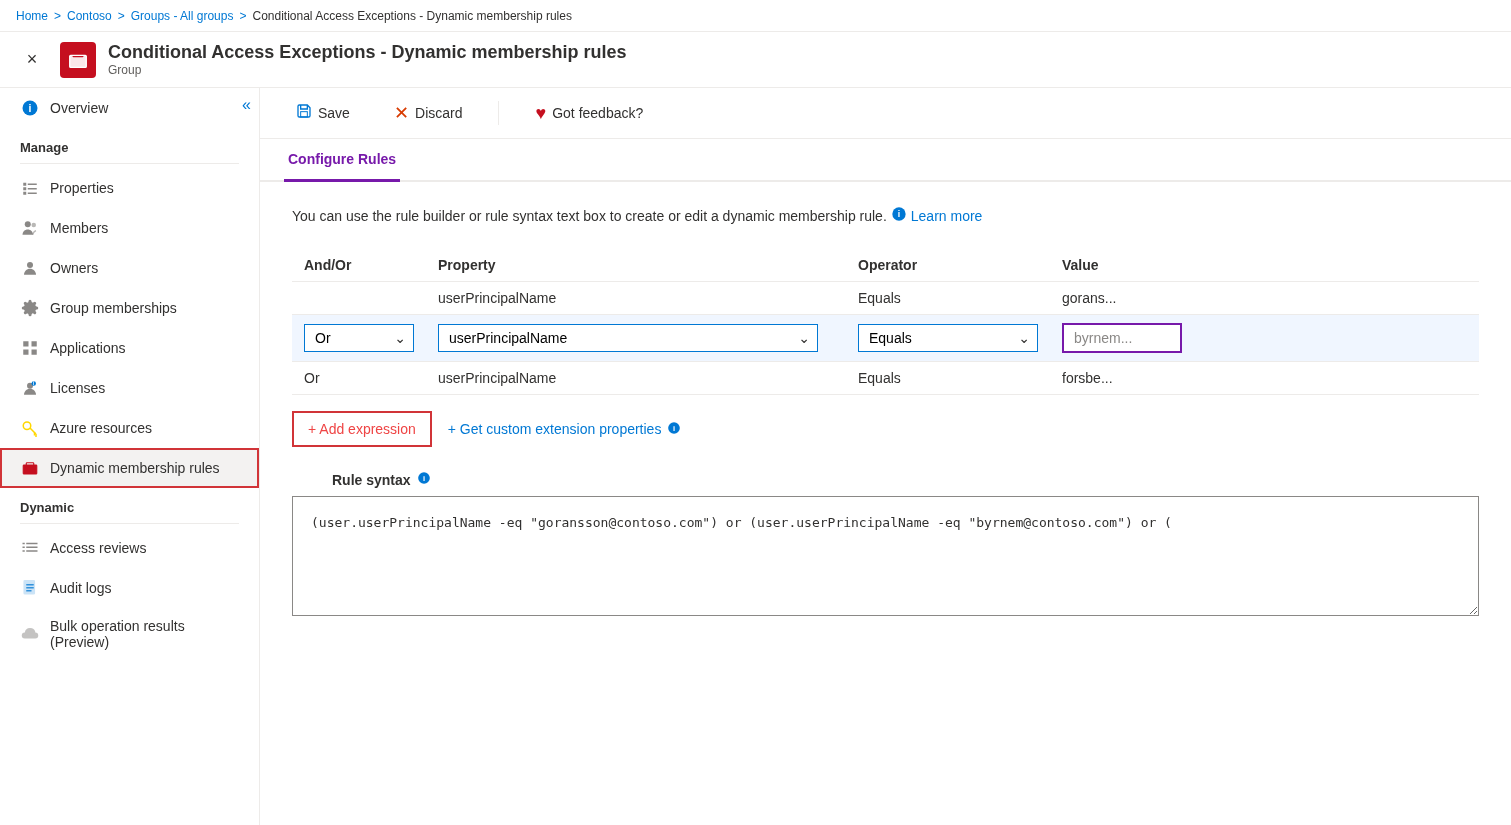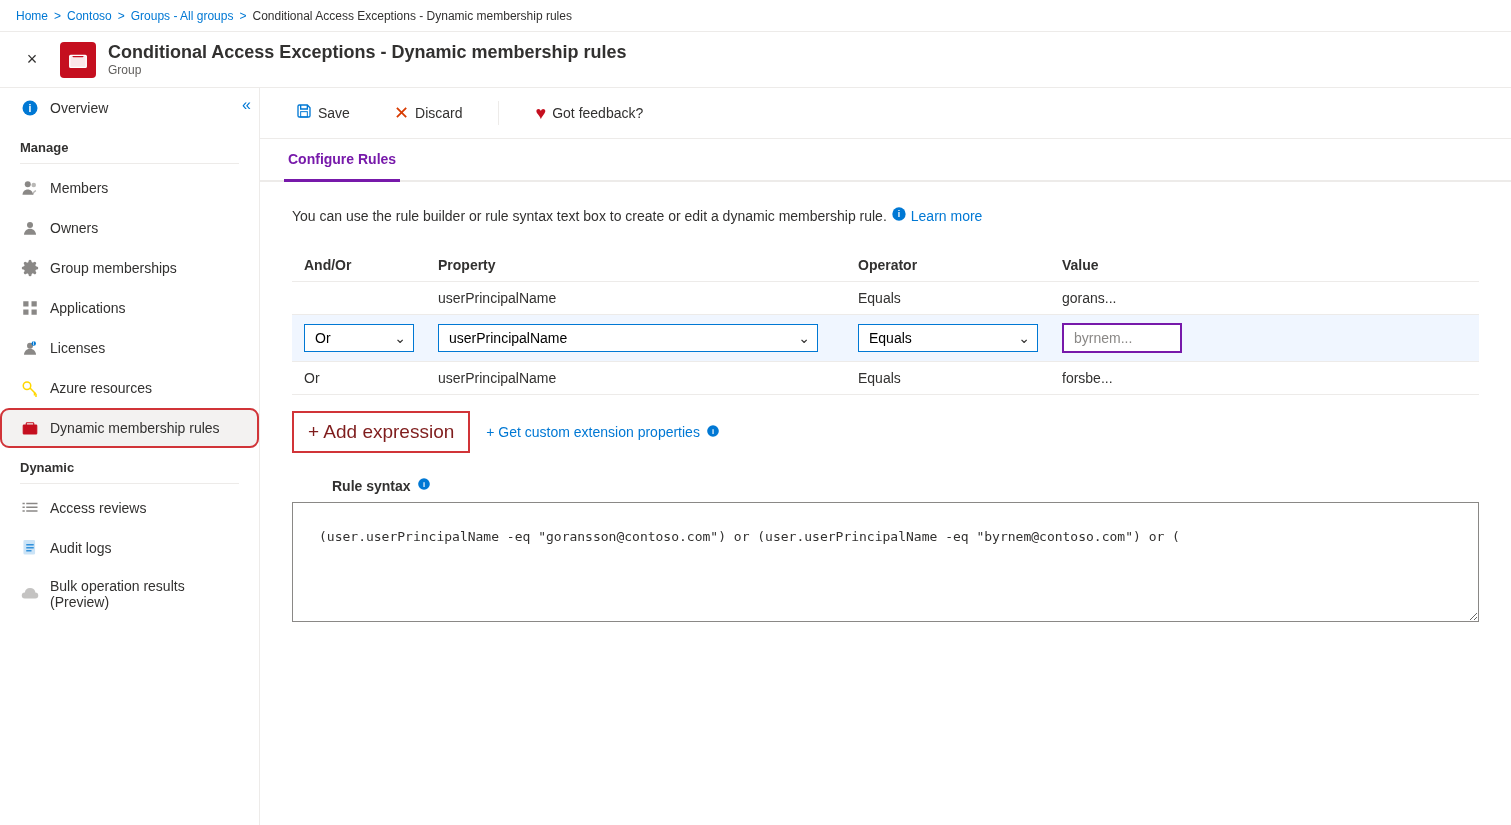--- a/index.html
+++ b/index.html
@@ -191,26 +191,26 @@
       width: 120px;
       color: #8a8886;
     }
     .value-input.purple-border { border-color: #7719aa; }
 
     
     .add-expr-btn {
       display: inline-flex;
       align-items: center;
       gap: 6px;
-      color: #7f1d1d;
+      color: #ef4444;
       background: none;
       border: 2px solid #d13438;
       padding: 8px 14px;
       cursor: pointer;
-      font-size: 19px;
+      font-size: 14px;
       font-weight: 500;
     }
     .custom-ext-btn {
       display: inline-flex;
       align-items: center;
       gap: 6px;
       color: #0078d4;
       background: none;
       border: none;
       cursor: pointer;
@@ -222,21 +222,21 @@
 
     
     .rule-syntax-label {
       font-weight: 600; font-size: 14px; margin-bottom: 8px;
       display: flex; align-items: center; gap: 6px; padding-left: 40px;
     }
     .rule-syntax-textarea {
       width: 100%;
       height: 120px;
       border: 1px solid #8a8886;
-      padding: 26px;
+      padding: 18px;
       font-size: 13px;
       font-family: 'Consolas', monospace;
       resize: vertical;
       color: #323130;
     }
 
     
     ::-webkit-scrollbar { width: 6px; }
     ::-webkit-scrollbar-track { background: #f1f1f1; }
     ::-webkit-scrollbar-thumb { background: #c8c6c4; border-radius: 3px; }
@@ -283,20 +283,33 @@
               <circle cx="12" cy="12" r="10" fill="#0078d4"></circle>
               <text x="12" y="17" text-anchor="middle" fill="white" font-size="14" font-weight="bold">i</text>
             </svg>
         </span>
         <span>Overview</span>
       </div>
 
       <div class="sidebar-section-label">Manage</div>
       <div class="sidebar-divider"></div>
 
+      <div class="sidebar-item">
+        <span class="sidebar-icon" style="color:#8a8886;">
+          <svg width="18" height="18" viewBox="0 0 24 24">
+              <rect x="3" y="5" width="4" height="4" fill="#8a8886"></rect>
+              <rect x="9" y="6" width="12" height="2" fill="#8a8886"></rect>
+              <rect x="3" y="11" width="4" height="4" fill="#8a8886"></rect>
+              <rect x="9" y="12" width="12" height="2" fill="#8a8886"></rect>
+              <rect x="3" y="17" width="4" height="4" fill="#8a8886"></rect>
+              <rect x="9" y="18" width="12" height="2" fill="#8a8886"></rect>
+            </svg>
+        </span>
+        <span>Properties</span>
+      </div>
 
       <div class="sidebar-item">
         <span class="sidebar-icon" style="color:#8a8886;">
           <svg width="18" height="18" viewBox="0 0 24 24">
               <circle cx="9" cy="7" r="4" fill="#8a8886"></circle>
               <path d="M2 21c0-4 3.1-7 7-7s7 3 7 7" fill="#8a8886"></path>
               <circle cx="17" cy="8" r="3" fill="#8a8886" opacity="0.6"></circle>
               <path d="M16 21c0-2.5 1.5-4.5 4-5.5" fill="none" stroke="#8a8886" stroke-width="1.5" opacity="0.6"></path>
             </svg>
         </span>
@@ -352,21 +365,21 @@
           <svg width="18" height="18" viewBox="0 0 24 24">
               <circle cx="8" cy="9" r="5" fill="none" stroke="#ffd700" stroke-width="2"></circle>
               <line x1="12" y1="12" x2="20" y2="20" stroke="#ffd700" stroke-width="2"></line>
               <line x1="18" y1="18" x2="18" y2="22" stroke="#ffd700" stroke-width="2"></line>
               <line x1="20" y1="20" x2="20" y2="24" stroke="#ffd700" stroke-width="2"></line>
             </svg>
         </span>
         <span>Azure resources</span>
       </div>
 
-      <div class="sidebar-item active-bordered" style="outline: 2px solid #d13438; outline-offset: -2px; background: #f3f2f1; border-radius: 9px;">
+      <div class="sidebar-item active-bordered" style="outline: 2px solid #d13438; outline-offset: -2px; background: #f3f2f1;">
         <span class="sidebar-icon">
           <svg width="18" height="18" viewBox="0 0 24 24">
               <rect x="3" y="8" width="18" height="12" rx="1" fill="#c50f1f"></rect>
               <rect x="7" y="5" width="10" height="4" rx="1" fill="none" stroke="#c50f1f" stroke-width="1.5"></rect>
               <rect x="3" y="8" width="18" height="12" rx="1" fill="none" stroke="#c50f1f" stroke-width="1.5"></rect>
             </svg>
         </span>
         <span>Dynamic membership rules</span>
       </div>
 

